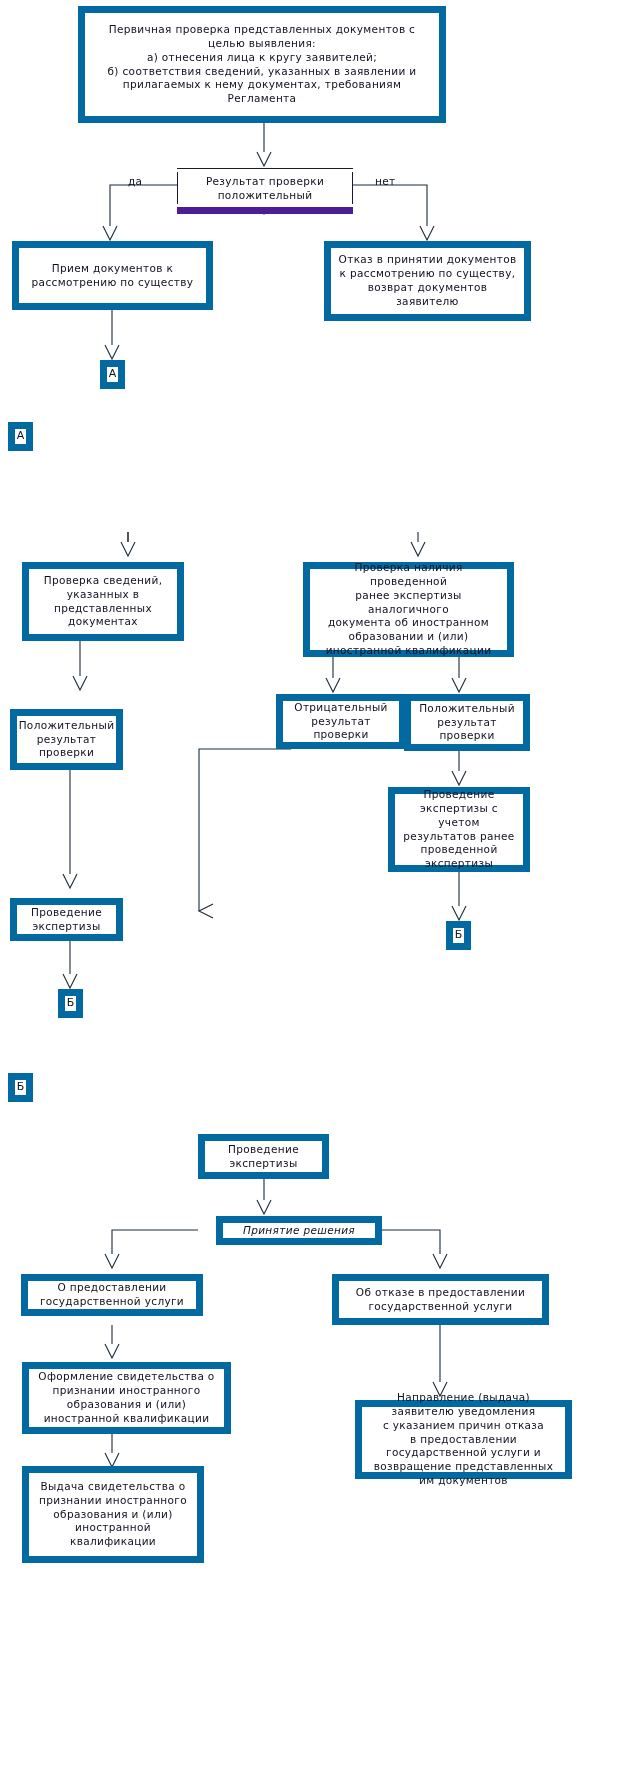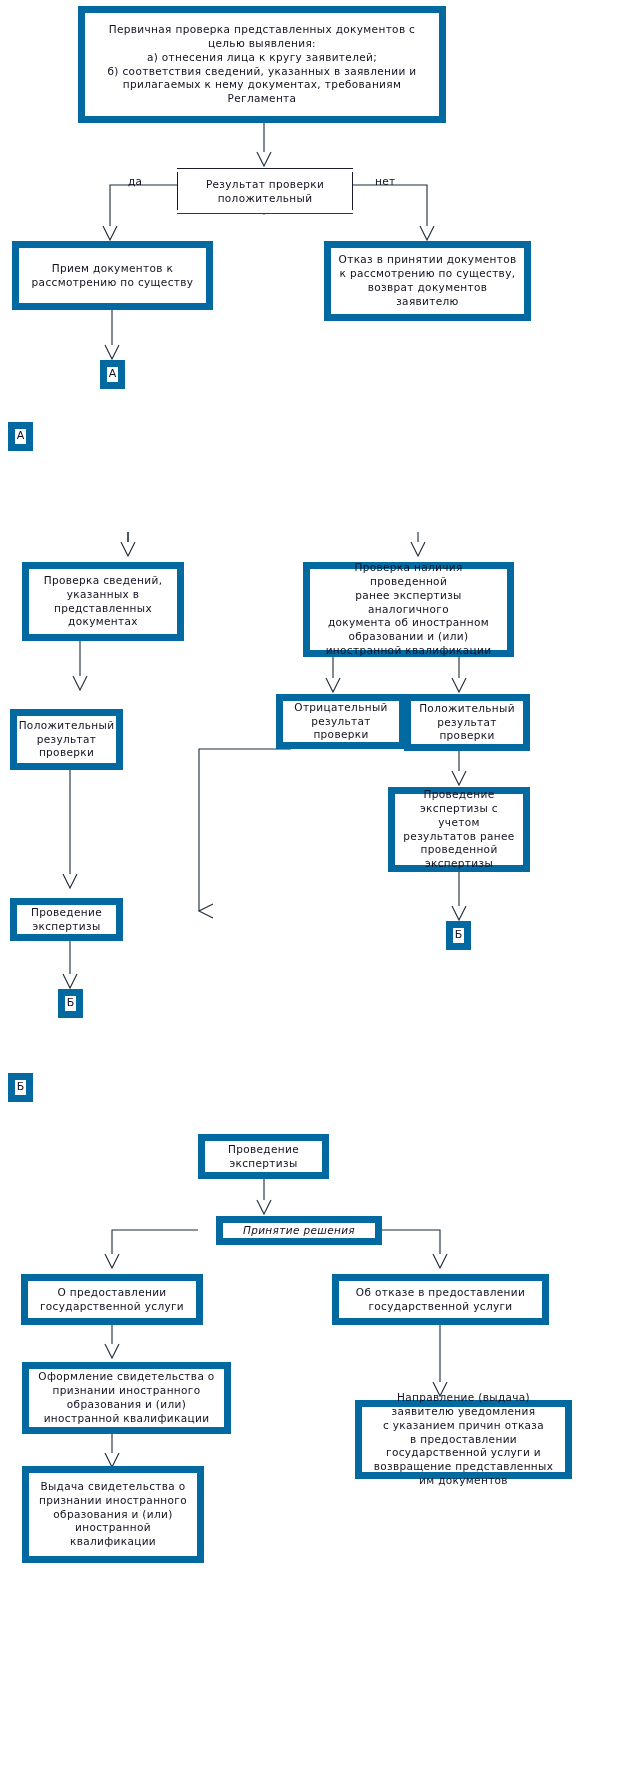--- a/index.html
+++ b/index.html
@@ -34,21 +34,21 @@
   }
   .node.tiny {
     font-size: 11px;
     letter-spacing: 0;
     padding: 0;
   }
   .decision {
     position: absolute;
     box-sizing: border-box;
     border-top: 1px solid #1a1a2e;
-    border-bottom: 1px solid #4c1d95;
+    border-bottom: 7px solid #4c1d95;
     background: #ffffff;
     color: #101020;
     display: flex;
     align-items: center;
     justify-content: center;
     text-align: center;
     line-height: 1.35;
     font-size: 10.5px;
     letter-spacing: 0.35px;
     white-space: pre-line;
@@ -234,21 +234,21 @@
 
   <div class="node tiny" style="left:446px; top:921px; width:25px; height:29px;">Б</div>
 
   <div class="node tiny" style="left:8px; top:1073px; width:25px; height:29px;">Б</div>
 
   <div class="node" style="left:198px; top:1134px; width:131px; height:45px;">Проведение
 экспертизы</div>
 
   <div class="node" style="left:216px; top:1216px; width:166px; height:29px;font-style:italic;">Принятие решения</div>
 
-  <div class="node" style="left:21px; top:1274px; width:182px; height:51px;">О предоставлении
+  <div class="node" style="left:21px; top:1274px; width:182px; height:42px;">О предоставлении
 государственной услуги</div>
 
   <div class="node" style="left:332px; top:1274px; width:217px; height:51px;">Об отказе в предоставлении
 государственной услуги</div>
 
   <div class="node" style="left:22px; top:1362px; width:209px; height:72px;">Оформление свидетельства о
 признании иностранного
 образования и (или)
 иностранной квалификации</div>
 

